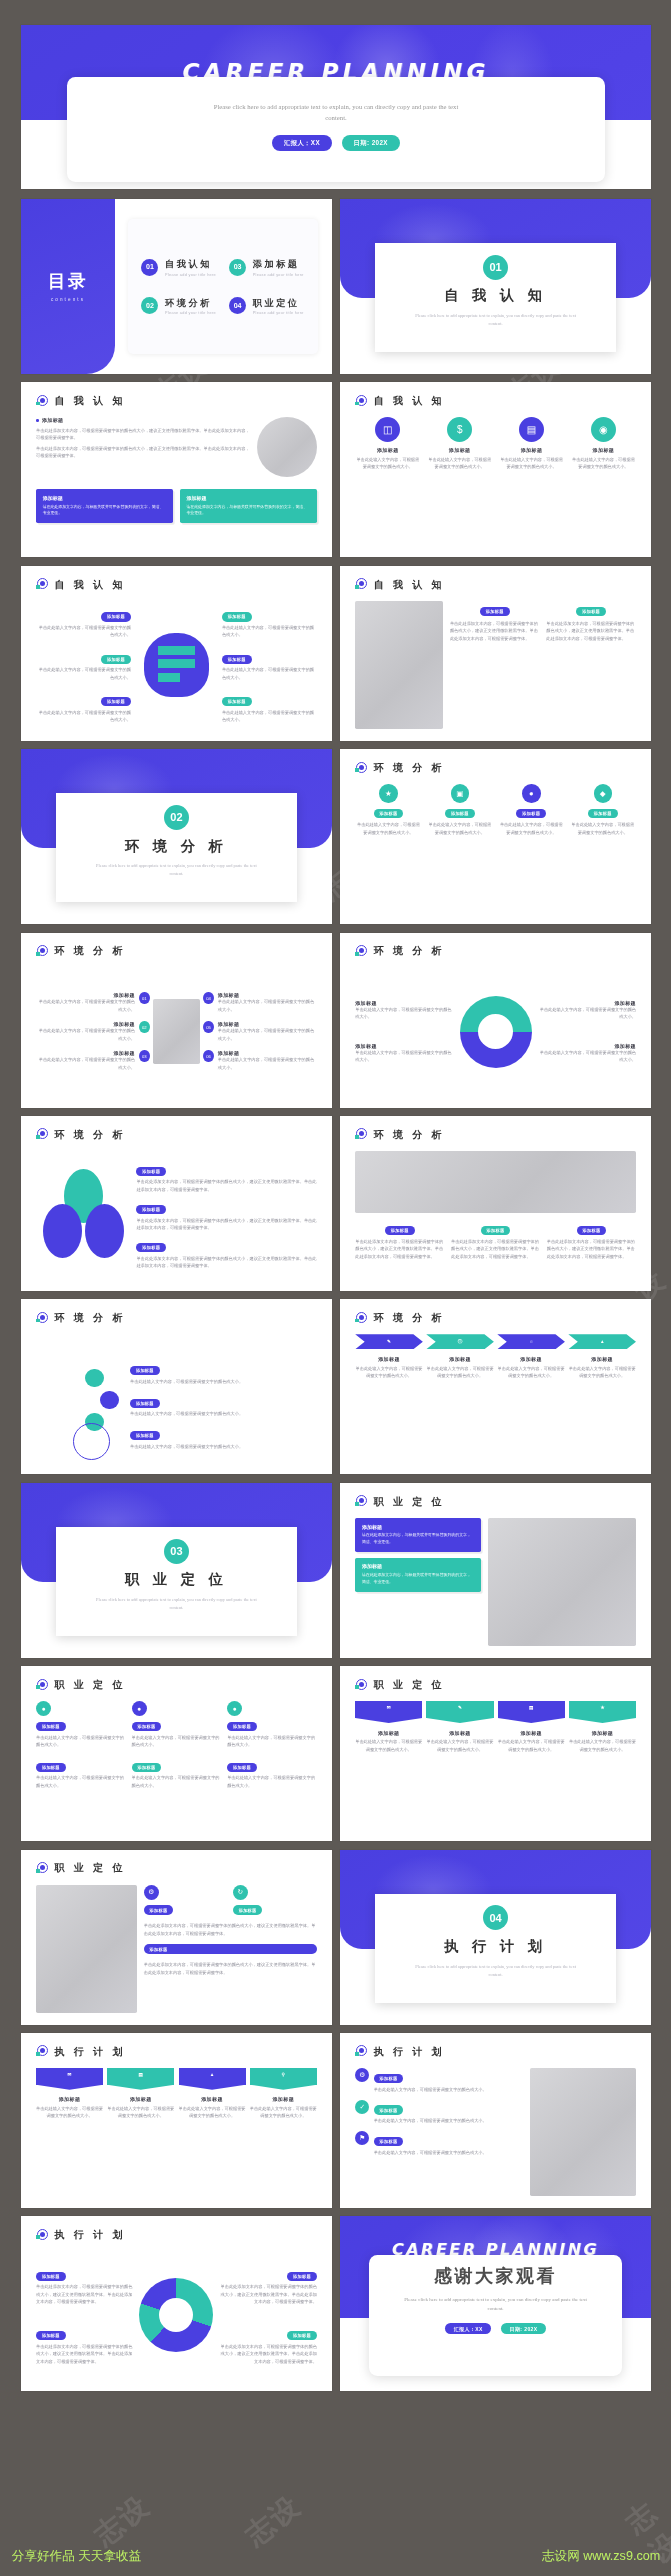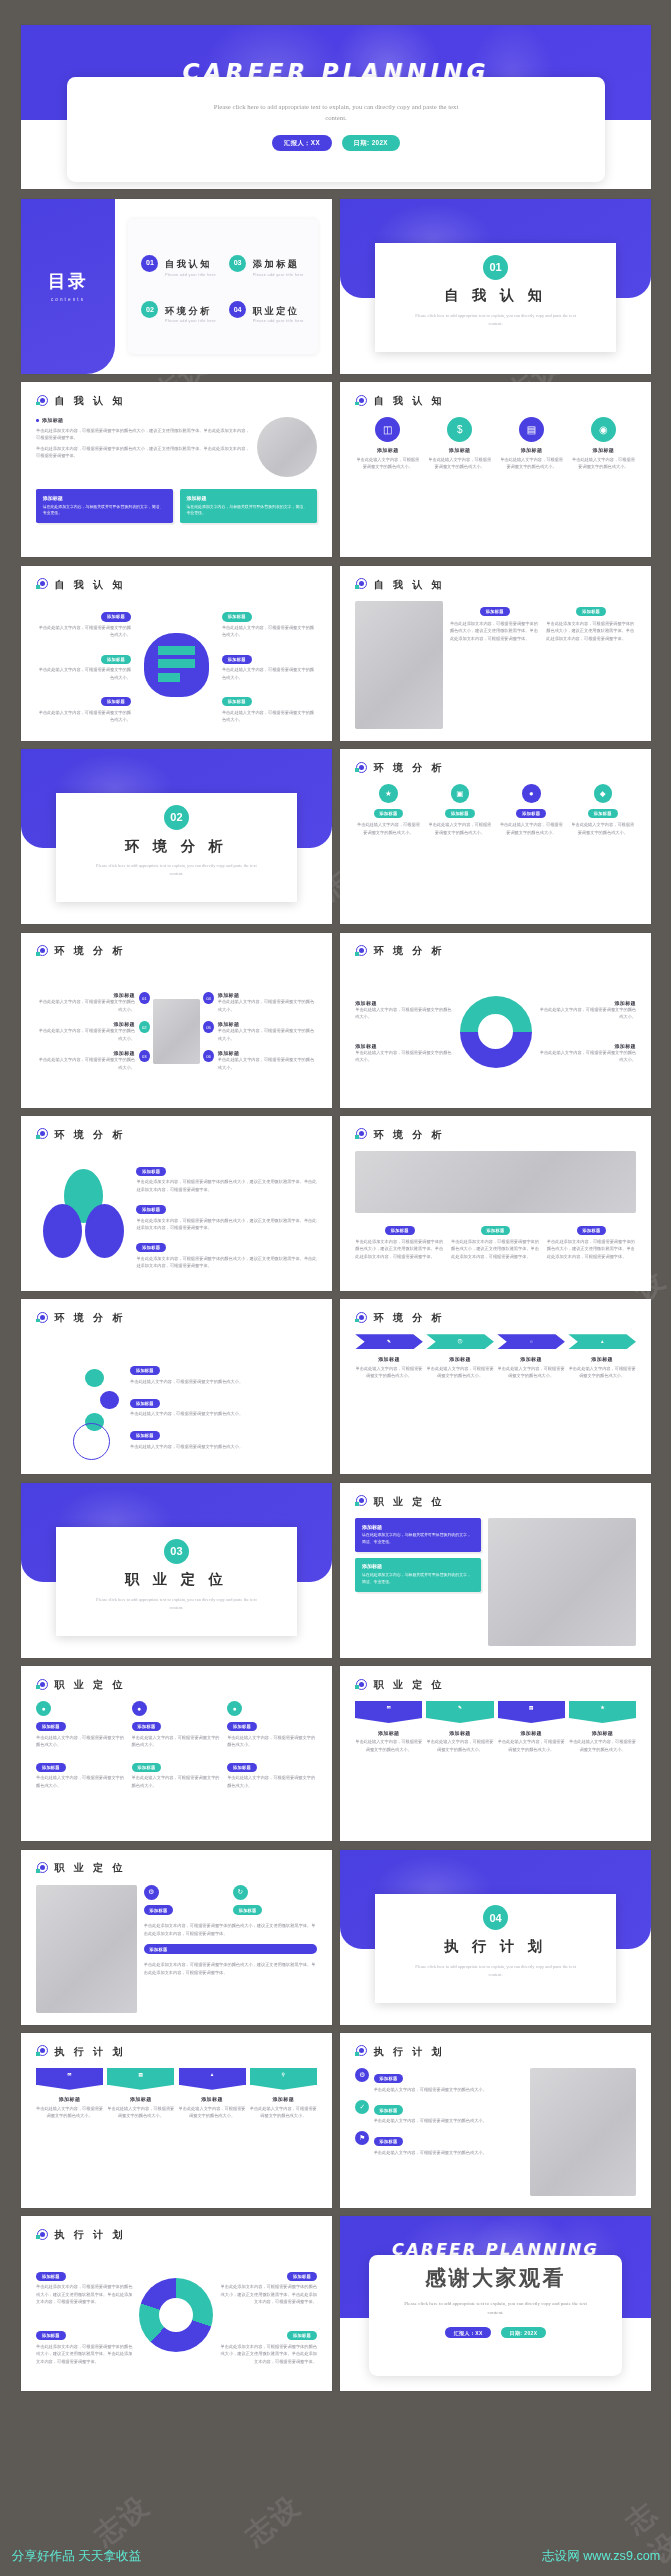--- a/index.html
+++ b/index.html
@@ -100,21 +100,21 @@
   .toc-item { display: flex; align-items: center; gap: 6.7px; }
   .toc-num {
     width: 17px; height: 17px; border-radius: 50%; flex: 0 0 17px;
     display: flex; align-items: center; justify-content: center;
     color: #fff; font-size: 7.1px; font-weight: 800;
   }
   .n-blue { background: #4a3fe0; }
   .n-teal { background: #2fc2ae; }
   .toc-txt-cn {
     font-family: "Liberation Serif", serif; font-weight: 700;
-    font-size: 9.2px; color: #333; letter-spacing: 2.5px; margin-top: 8px;
+    font-size: 9.2px; color: #333; letter-spacing: 2.5px;
   }
   .toc-txt-en { font-size: 3.8px; color: #b7b7c2; letter-spacing: 0.3px; margin-top: 1.7px; }
 
   
   .sec-bg { position: absolute; inset: 0; background: #fff; }
   .sec-band {
     position: absolute; left: 0; right: 0; top: 0; height: 99px;
     background:
       radial-gradient(ellipse 84px 50px at 30% 40%, rgba(255,255,255,.15), transparent 70%),
       linear-gradient(150deg,#4a3fe0,#5346e6);
@@ -213,21 +213,21 @@
     clip-path: polygon(0 0, 86% 0, 100% 50%, 86% 100%, 0 100%, 14% 50%);
   }
   .arrow-b { background:#4a3fe0; }
   .arrow-t { background:#2fc2ae; }
 
   
   .footer {
     position: absolute; left: 0; right: 0; bottom: 0; height: 39px;
     display: flex; align-items: center; justify-content: space-between;
     padding: 0 11.8px;
-    color: #5eead4; font-size: 12.6px;
+    color: #bef264; font-size: 12.6px;
   }
   .footer .rt { font-size: 12.6px; }
 </style>
 </head>
 <body>
 
 <div class="page">
 
   <div class="wm" style="left:151px; top:361px;">志设</div>
   <div class="wm" style="left:504px; top:361px;">志设</div>
@@ -982,21 +982,21 @@
             <div><span class="chip t">添加标题</span>
             <div class="lt" style="margin-top:2.5px;">单击此处添加文本内容，可根据需要调整字体的颜色或大小，建议正文使用微软雅黑字体。单击此处添加文本内容，可根据需要调整字体。</div></div>
           </div>
         </div>
       </div>
 
       <div class="slide">
         <div class="cover-bg"></div>
         <div class="cover-en" style="top:23.5px; font-size:16px; letter-spacing:2.5px;">CAREER PLANNING</div>
         <div class="cover-card" style="left:28.5px; right:28.5px; top:39px; bottom:15px; padding-top:8.4px;">
-          <div class="cover-cn" style="font-size:21px;">感谢大家观看</div>
+          <div class="cover-cn" style="font-size:18px;">感谢大家观看</div>
           <div class="cover-sub" style="width:78%; margin-top:8.4px; font-size:5px;">Please click here to add appropriate text to explain, you can directly copy and paste the text content.</div>
           <div class="badges" style="margin-top:10px;">
             <div class="badge blue" style="font-size:5px;padding:2.5px 8.4px;">汇报人：XX</div>
             <div class="badge teal" style="font-size:5px;padding:2.5px 8.4px;">日期: 202X</div>
           </div>
         </div>
       </div>
     </div>
 
   </div>

